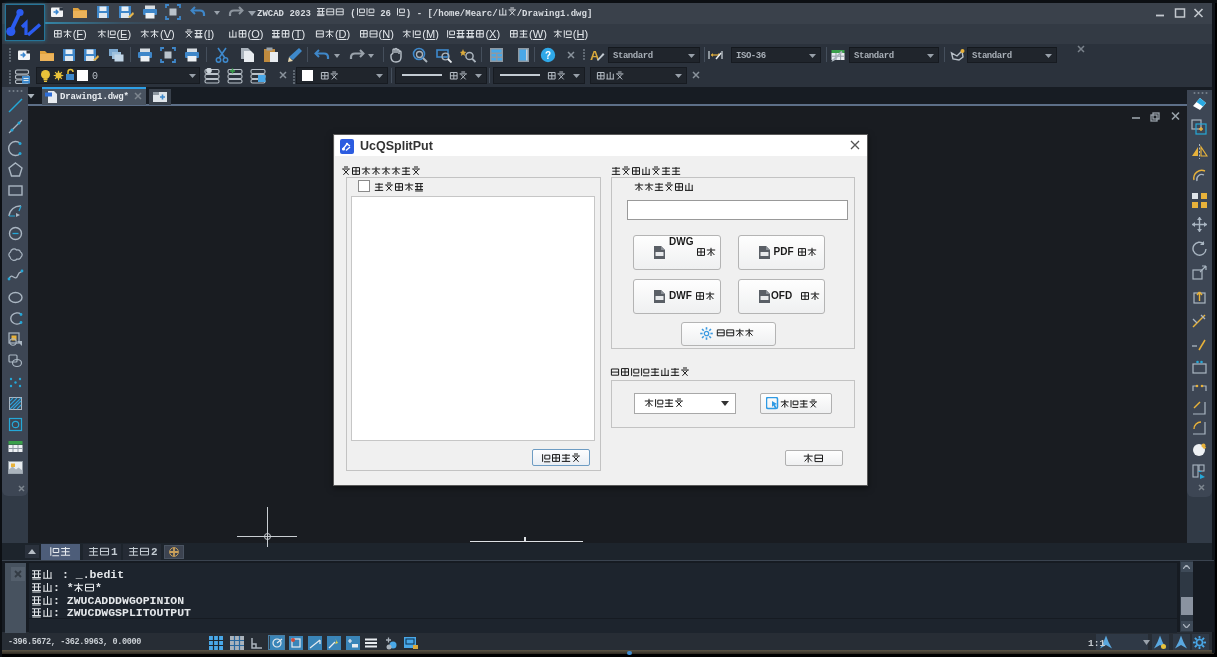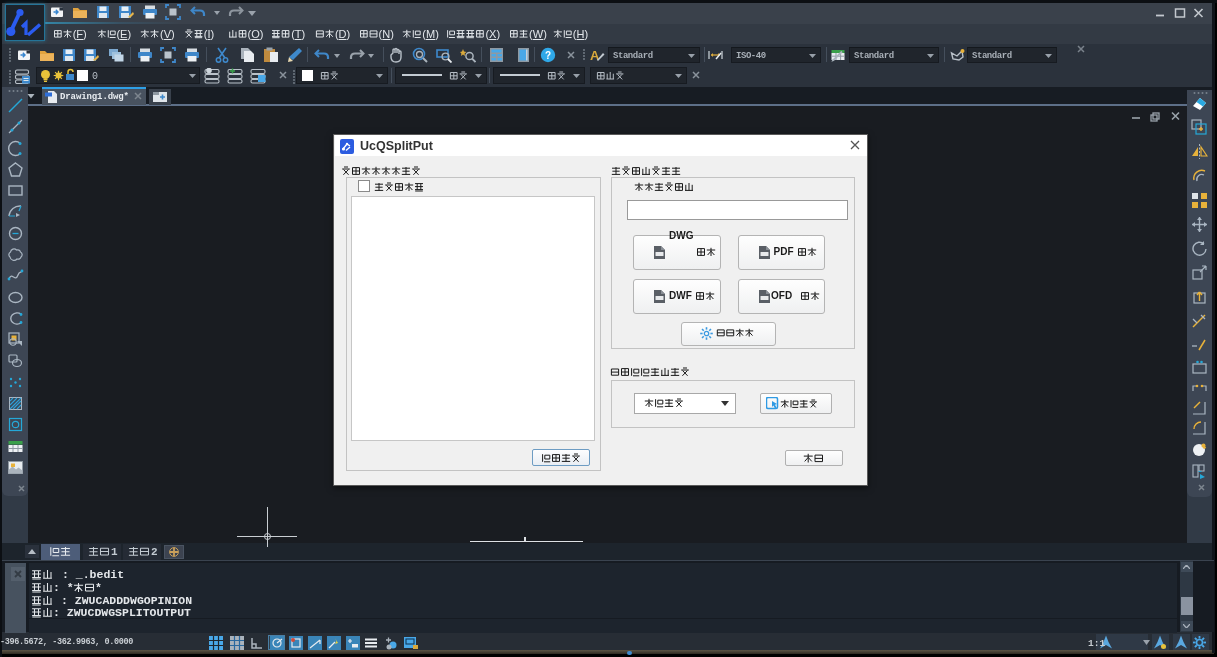--- a/index.html
+++ b/index.html
@@ -68,20 +68,29 @@
 <svg style="position:absolute;left:214px;top:11px" width="6" height="4" viewBox="0 0 6 4">
       <path d="M0 0h6L3 4z" fill="#9aa2ab"></path>
     </svg>
 <svg style="position:absolute;left:228px;top:6px" width="16" height="12" viewBox="0 0 16 12">
       <path d="M11 1 14.5 4.5 11 8" stroke="#8d959e" stroke-width="2" fill="none"></path>
       <path d="M14 4.5H6c-2.5 0-4 1.5-4 3.6V10" stroke="#8d959e" stroke-width="2.2" fill="none"></path>
     </svg>
 <svg style="position:absolute;left:248px;top:11px" width="8" height="5" viewBox="0 0 8 5">
       <path d="M0 0h8L4 5z" fill="#9aa2ab"></path>
     </svg>
+<div style="position:absolute;left:257px;top:7px;font:700 9px 'Liberation Mono',monospace;color:#d9dde2;white-space:pre"><span>ZWCAD 2023 </span><svg style="vertical-align:-1px" width="28.5" height="9.5" viewBox="0 0 28.5 9.5">
+        <path d="M1.0 1.5L8.6 1.5M1.0 4.4L8.6 4.4M1.0 7.2L8.6 7.2M3.0 1.5L3.0 7.2M6.5 1.5L6.5 7.2M1.1 8.6L8.4 8.6M10.8 1.9L17.7 1.9M10.8 1.9L10.8 7.8M17.7 1.9L17.7 7.8M10.8 7.8L17.7 7.8M10.8 4.8L17.7 4.8M20.3 1.9L27.2 1.9M20.3 1.9L20.3 7.8M27.2 1.9L27.2 7.8M20.3 7.8L27.2 7.8M20.3 4.8L27.2 4.8" stroke="#d9dde2" stroke-width="1.00" fill="none"></path>
+      </svg><span> (</span><svg style="vertical-align:-1px" width="19.0" height="9.5" viewBox="0 0 19.0 9.5">
+        <path d="M1.5 1.1L1.5 8.4M3.6 2.1L8.4 2.1M3.6 2.1L3.6 5.7M8.4 2.1L8.4 5.7M3.6 5.7L8.4 5.7M2.9 8.4L8.7 8.4M11.0 1.1L11.0 8.4M13.1 2.1L17.9 2.1M13.1 2.1L13.1 5.7M17.9 2.1L17.9 5.7M13.1 5.7L17.9 5.7M12.3 8.4L18.2 8.4" stroke="#d9dde2" stroke-width="1.00" fill="none"></path>
+      </svg><span> 26 </span><svg style="vertical-align:-1px" width="9.5" height="9.5" viewBox="0 0 9.5 9.5">
+        <path d="M1.5 1.1L1.5 8.4M3.6 2.1L8.4 2.1M3.6 2.1L3.6 5.7M8.4 2.1L8.4 5.7M3.6 5.7L8.4 5.7M2.9 8.4L8.7 8.4" stroke="#d9dde2" stroke-width="1.00" fill="none"></path>
+      </svg><span>) - [/home/Mearc/</span><svg style="vertical-align:-1px" width="19.0" height="9.5" viewBox="0 0 19.0 9.5">
+        <path d="M1.7 2.7L1.7 8.0M4.8 1.0L4.8 8.0M7.8 2.7L7.8 8.0M1.0 8.0L8.6 8.0M12.3 1.0L16.1 1.0M10.6 2.9L17.9 2.9M12.0 3.4L16.7 8.4M16.5 3.4L11.8 8.4" stroke="#d9dde2" stroke-width="1.00" fill="none"></path>
+      </svg><span>/Drawing1.dwg]</span></div>
 <svg style="position:absolute;left:1152px;top:6px" width="58" height="14" viewBox="0 0 58 14">
       <path d="M4 9.5h8" stroke="#c3c8ce" stroke-width="1.8"></path>
       <rect x="23.5" y="3" width="9" height="8" fill="none" stroke="#c3c8ce" stroke-width="1.5"></rect>
       <path d="M42.5 3l8 8M50.5 3l-8 8" stroke="#c3c8ce" stroke-width="1.6"></path>
     </svg>
 <svg style="position:absolute;left:52.8px;top:29px" width="19.4" height="9.7" viewBox="0 0 19.4 9.7">
       <path d="M1.5 1.6L8.2 1.6M1.5 1.6L1.5 8.1M8.2 1.6L8.2 8.1M1.5 8.1L8.2 8.1M1.5 4.8L8.2 4.8M4.8 1.6L4.8 8.1M10.5 2.9L18.6 2.9M14.5 0.8L14.5 8.7M14.5 4.1L11.3 7.8M14.5 4.1L17.8 7.8" stroke="#e2e6ea" stroke-width="1.00" fill="none"></path>
     </svg>
 <div style="position:absolute;left:72.69999999999999px;top:27.5px;font:400 11px 'Liberation Sans',sans-serif;color:#e2e6ea">(<u>F</u>)</div>
 <svg style="position:absolute;left:96.5px;top:29px" width="19.4" height="9.7" viewBox="0 0 19.4 9.7">
@@ -266,21 +275,21 @@
       <path d="M0 0h7L3.5 4z" fill="#98a0a9"></path>
     </svg>
 <div style="position:absolute;left:704px;top:47px;width:1px;height:15px;background:#454f5c"></div>
 <svg style="position:absolute;left:708px;top:48px" width="15" height="14" viewBox="0 0 15 14">
       <path d="M1 3v8M14 3v8" stroke="#c3cbd2" stroke-width="1.3"></path>
       <path d="M3 7h9" stroke="#d9a93c" stroke-width="1.3"></path>
       <path d="M3 7l2-2v4zM12 7l-2-2v4z" fill="#d9a93c"></path>
       <path d="M8 11 13 5" stroke="#e8ecf0" stroke-width="1.5"></path>
     </svg>
 <div style="position:absolute;left:731px;top:47px;width:90px;height:16px;background:#20252c;border:1px solid #171b21;border-top-color:#14181d"></div>
-    <div style="position:absolute;left:736px;top:50.5px;font:700 9px 'Liberation Mono',sans-serif;color:#a8afb7;white-space:pre;letter-spacing:-0.45px">ISO-40</div>
+    <div style="position:absolute;left:736px;top:50.5px;font:700 9px 'Liberation Mono',sans-serif;color:#a8afb7;white-space:pre;letter-spacing:-0.45px">ISO-36</div>
     <svg style="position:absolute;left:809px;top:53.5px" width="7" height="4" viewBox="0 0 7 4">
       <path d="M0 0h7L3.5 4z" fill="#98a0a9"></path>
     </svg>
 <div style="position:absolute;left:826px;top:47px;width:1px;height:15px;background:#454f5c"></div>
 <svg style="position:absolute;left:831px;top:48px" width="15" height="14" viewBox="0 0 15 14">
       <rect x="0.5" y="2" width="13" height="3" fill="#3aa04a"></rect>
       <rect x="0.5" y="5" width="13" height="7" fill="#e8ecf0"></rect>
       <path d="M.5 8.2h13M5 5v7M9.6 5v7" stroke="#8f99a2" stroke-width="1"></path>
       <path d="M2 12.5 11 3.5" stroke="#aab3bc" stroke-width="1.8"></path>
       <path d="M0.5 14 3 12.5 1.5 11z" fill="#aab3bc"></path>
@@ -650,36 +659,36 @@
       <path d="M1.1 1.8L9.9 1.8M1.1 5.1L9.9 5.1M1.1 8.4L9.9 8.4M3.5 1.8L3.5 8.4M7.5 1.8L7.5 8.4M1.3 9.9L9.7 9.9M13.0 3.1L13.0 9.2M16.5 1.1L16.5 9.2M20.0 3.1L20.0 9.2M12.1 9.2L20.9 9.2" stroke="#e4e7ea" stroke-width="1.04" fill="none"></path>
     </svg>
     <div style="position:absolute;left:53px;top:581px;font:700 11.5px 'Liberation Mono',sans-serif;color:#e4e7ea;white-space:pre;letter-spacing:0">: *</div>
     <svg style="position:absolute;left:73px;top:582px" width="22" height="11" viewBox="0 0 22 11">
       <path d="M0.9 3.3L10.1 3.3M5.5 0.9L5.5 9.9M5.5 4.6L1.8 8.8M5.5 4.6L9.2 8.8M12.5 2.2L20.5 2.2M12.5 2.2L12.5 9.0M20.5 2.2L20.5 9.0M12.5 9.0L20.5 9.0M12.5 5.6L20.5 5.6" stroke="#e4e7ea" stroke-width="1.04" fill="none"></path>
     </svg>
     <div style="position:absolute;left:95px;top:581px;font:700 11.5px 'Liberation Mono',sans-serif;color:#e4e7ea;white-space:pre;letter-spacing:0">*</div>
 <svg style="position:absolute;left:31px;top:595px" width="22" height="11" viewBox="0 0 22 11">
       <path d="M1.1 1.8L9.9 1.8M1.1 5.1L9.9 5.1M1.1 8.4L9.9 8.4M3.5 1.8L3.5 8.4M7.5 1.8L7.5 8.4M1.3 9.9L9.7 9.9M13.0 3.1L13.0 9.2M16.5 1.1L16.5 9.2M20.0 3.1L20.0 9.2M12.1 9.2L20.9 9.2" stroke="#e4e7ea" stroke-width="1.04" fill="none"></path>
     </svg>
-    <div style="position:absolute;left:61px;top:594px;font:700 11.5px 'Liberation Mono',sans-serif;color:#e4e7ea;white-space:pre;letter-spacing:0">: ZWUCADDDWGOPINION</div>
+    <div style="position:absolute;left:53px;top:594px;font:700 11.5px 'Liberation Mono',sans-serif;color:#e4e7ea;white-space:pre;letter-spacing:0">: ZWUCADDDWGOPINION</div>
 <svg style="position:absolute;left:31px;top:607px" width="22" height="11" viewBox="0 0 22 11">
       <path d="M1.1 1.8L9.9 1.8M1.1 5.1L9.9 5.1M1.1 8.4L9.9 8.4M3.5 1.8L3.5 8.4M7.5 1.8L7.5 8.4M1.3 9.9L9.7 9.9M13.0 3.1L13.0 9.2M16.5 1.1L16.5 9.2M20.0 3.1L20.0 9.2M12.1 9.2L20.9 9.2" stroke="#e4e7ea" stroke-width="1.04" fill="none"></path>
     </svg>
     <div style="position:absolute;left:53px;top:606px;font:700 11.5px 'Liberation Mono',sans-serif;color:#e4e7ea;white-space:pre;letter-spacing:0">: ZWUCDWGSPLITOUTPUT</div>
 <div style="position:absolute;left:1180px;top:561px;width:13px;height:71px;background:#2e3844"></div>
 <div style="position:absolute;left:1180.5px;top:562px;width:12px;height:10px;background:#3e4a58"></div>
 <svg style="position:absolute;left:1183px;top:565px" width="7" height="4" viewBox="0 0 7 4">
       <path d="M0 4 3.5 0 7 4" stroke="#a8b0ba" stroke-width="1.3" fill="none"></path>
     </svg>
 <div style="position:absolute;left:1180.5px;top:621px;width:12px;height:10px;background:#3e4a58"></div>
 <svg style="position:absolute;left:1183px;top:624px" width="7" height="4" viewBox="0 0 7 4">
       <path d="M0 0 3.5 4 7 0" stroke="#a8b0ba" stroke-width="1.3" fill="none"></path>
     </svg>
 <div style="position:absolute;left:1180.5px;top:597px;width:12px;height:18px;background:#8a93a0"></div>
-<div style="position:absolute;left:0;top:637px;font:700 8.5px 'Liberation Mono',sans-serif;color:#c9ced3;white-space:pre;letter-spacing:-0.35px">-396.5672, -362.9963, 0.0000</div>
+<div style="position:absolute;left:8px;top:637px;font:700 8.5px 'Liberation Mono',sans-serif;color:#c9ced3;white-space:pre;letter-spacing:-0.35px">-396.5672, -362.9963, 0.0000</div>
 <svg style="position:absolute;left:209px;top:636px" width="14" height="14" viewBox="0 0 14 14">
       <rect x="0" y="0" width="14" height="14" fill="#49a8e8"></rect>
       <path d="M0 4.5h14M0 9.5h14M4.5 0v14M9.5 0v14" stroke="#1d2730" stroke-width="1.2"></path>
     </svg>
 <svg style="position:absolute;left:230px;top:636px" width="14" height="14" viewBox="0 0 14 14">
       <rect x="0" y="0" width="14" height="14" fill="#aab3bc"></rect>
       <path d="M0 4.5h14M0 9.5h14M4.5 0v14M9.5 0v14" stroke="#2a689e" stroke-width="1.2"></path>
     </svg>
 <svg style="position:absolute;left:250px;top:636px" width="14" height="14" viewBox="0 0 14 14">
       <path d="M2 2v10h10M2 8h4V12" stroke="#aab3bc" stroke-width="1.5" fill="none"></path>
@@ -787,21 +796,21 @@
 <svg style="position:absolute;left:634px;top:181.5px" width="60" height="10" viewBox="0 0 60 10">
       <path d="M0.8 3.0L9.2 3.0M5.0 0.8L5.0 9.0M5.0 4.2L1.6 8.0M5.0 4.2L8.4 8.0M10.8 3.0L19.2 3.0M15.0 0.8L15.0 9.0M15.0 4.2L11.6 8.0M15.0 4.2L18.4 8.0M21.0 2.2L29.0 2.2M21.4 5.2L28.6 5.2M20.8 8.4L29.2 8.4M25.0 1.0L25.0 8.4M33.0 1.0L37.0 1.0M31.2 3.0L38.8 3.0M32.6 3.6L37.6 8.8M37.4 3.6L32.4 8.8M41.5 1.6L48.5 1.6M41.5 1.6L41.5 8.4M48.5 1.6L48.5 8.4M41.5 8.4L48.5 8.4M41.5 5.0L48.5 5.0M45.0 1.6L45.0 8.4M51.8 2.8L51.8 8.4M55.0 1.0L55.0 8.4M58.2 2.8L58.2 8.4M51.0 8.4L59.0 8.4" stroke="#1a1a1a" stroke-width="1.00" fill="none"></path>
     </svg>
 <div style="position:absolute;left:627px;top:200px;width:221px;height:20px;background:#fff;border:1px solid #999"></div>
 <div style="position:absolute;left:633px;top:235px;width:87.5px;height:34.5px;background:linear-gradient(#fefefe,#eff0f1);border:1px solid #b4b4b4;border-radius:3px"></div>
     <svg style="position:absolute;left:653px;top:245px" width="13" height="15" viewBox="0 0 13 15">
       <path d="M1 1h7l4 4v9H1z" fill="#5a5f66"></path>
       <path d="M8 1v4h4" fill="#8a8f96"></path>
       <rect x="2.5" y="7" width="8" height="4" rx="0.5" fill="#e8eaec"></rect>
     </svg>
-    <div style="position:absolute;left:669px;top:230px;font:700 10px 'Liberation Sans',sans-serif;color:#1a1a1a;white-space:pre;letter-spacing:0">DWG</div>
+    <div style="position:absolute;left:669px;top:236px;font:700 10px 'Liberation Sans',sans-serif;color:#1a1a1a;white-space:pre;letter-spacing:0">DWG</div>
     <svg style="position:absolute;left:696.0px;top:246.5px" width="20" height="10" viewBox="0 0 20 10">
       <path d="M1.5 1.6L8.5 1.6M1.5 1.6L1.5 8.4M8.5 1.6L8.5 8.4M1.5 8.4L8.5 8.4M1.5 5.0L8.5 5.0M5.0 1.6L5.0 8.4M10.8 3.0L19.2 3.0M15.0 0.8L15.0 9.0M15.0 4.2L11.6 8.0M15.0 4.2L18.4 8.0" stroke="#1a1a1a" stroke-width="1.00" fill="none"></path>
     </svg>
 <div style="position:absolute;left:737.5px;top:235px;width:87.5px;height:34.5px;background:linear-gradient(#fefefe,#eff0f1);border:1px solid #b4b4b4;border-radius:3px"></div>
     <svg style="position:absolute;left:757.5px;top:245px" width="13" height="15" viewBox="0 0 13 15">
       <path d="M1 1h7l4 4v9H1z" fill="#5a5f66"></path>
       <path d="M8 1v4h4" fill="#8a8f96"></path>
       <rect x="2.5" y="7" width="8" height="4" rx="0.5" fill="#e8eaec"></rect>
     </svg>
     <div style="position:absolute;left:773.5px;top:246px;font:700 10px 'Liberation Sans',sans-serif;color:#1a1a1a;white-space:pre;letter-spacing:0">PDF</div>

